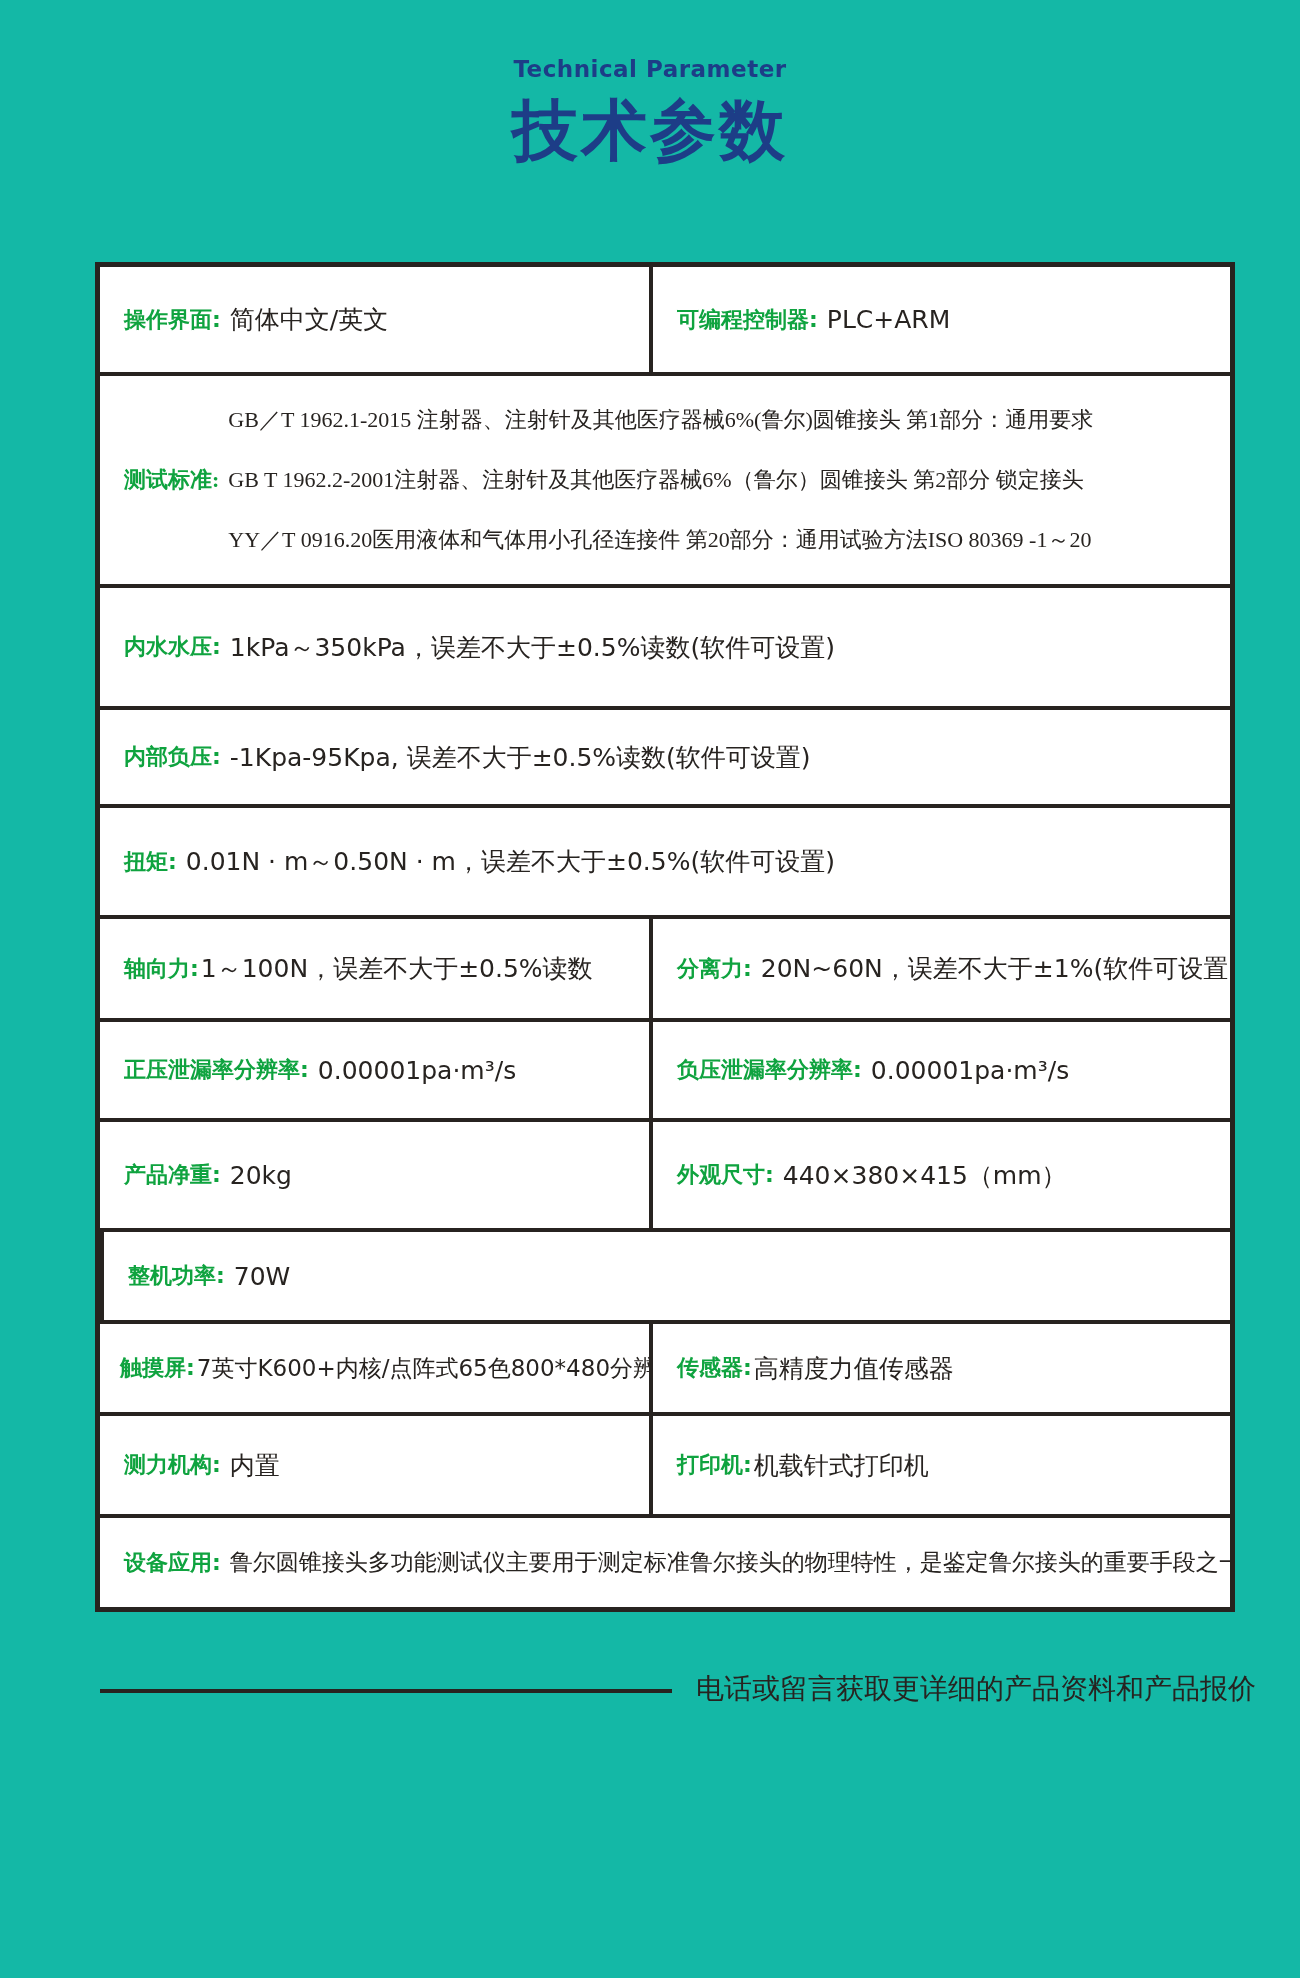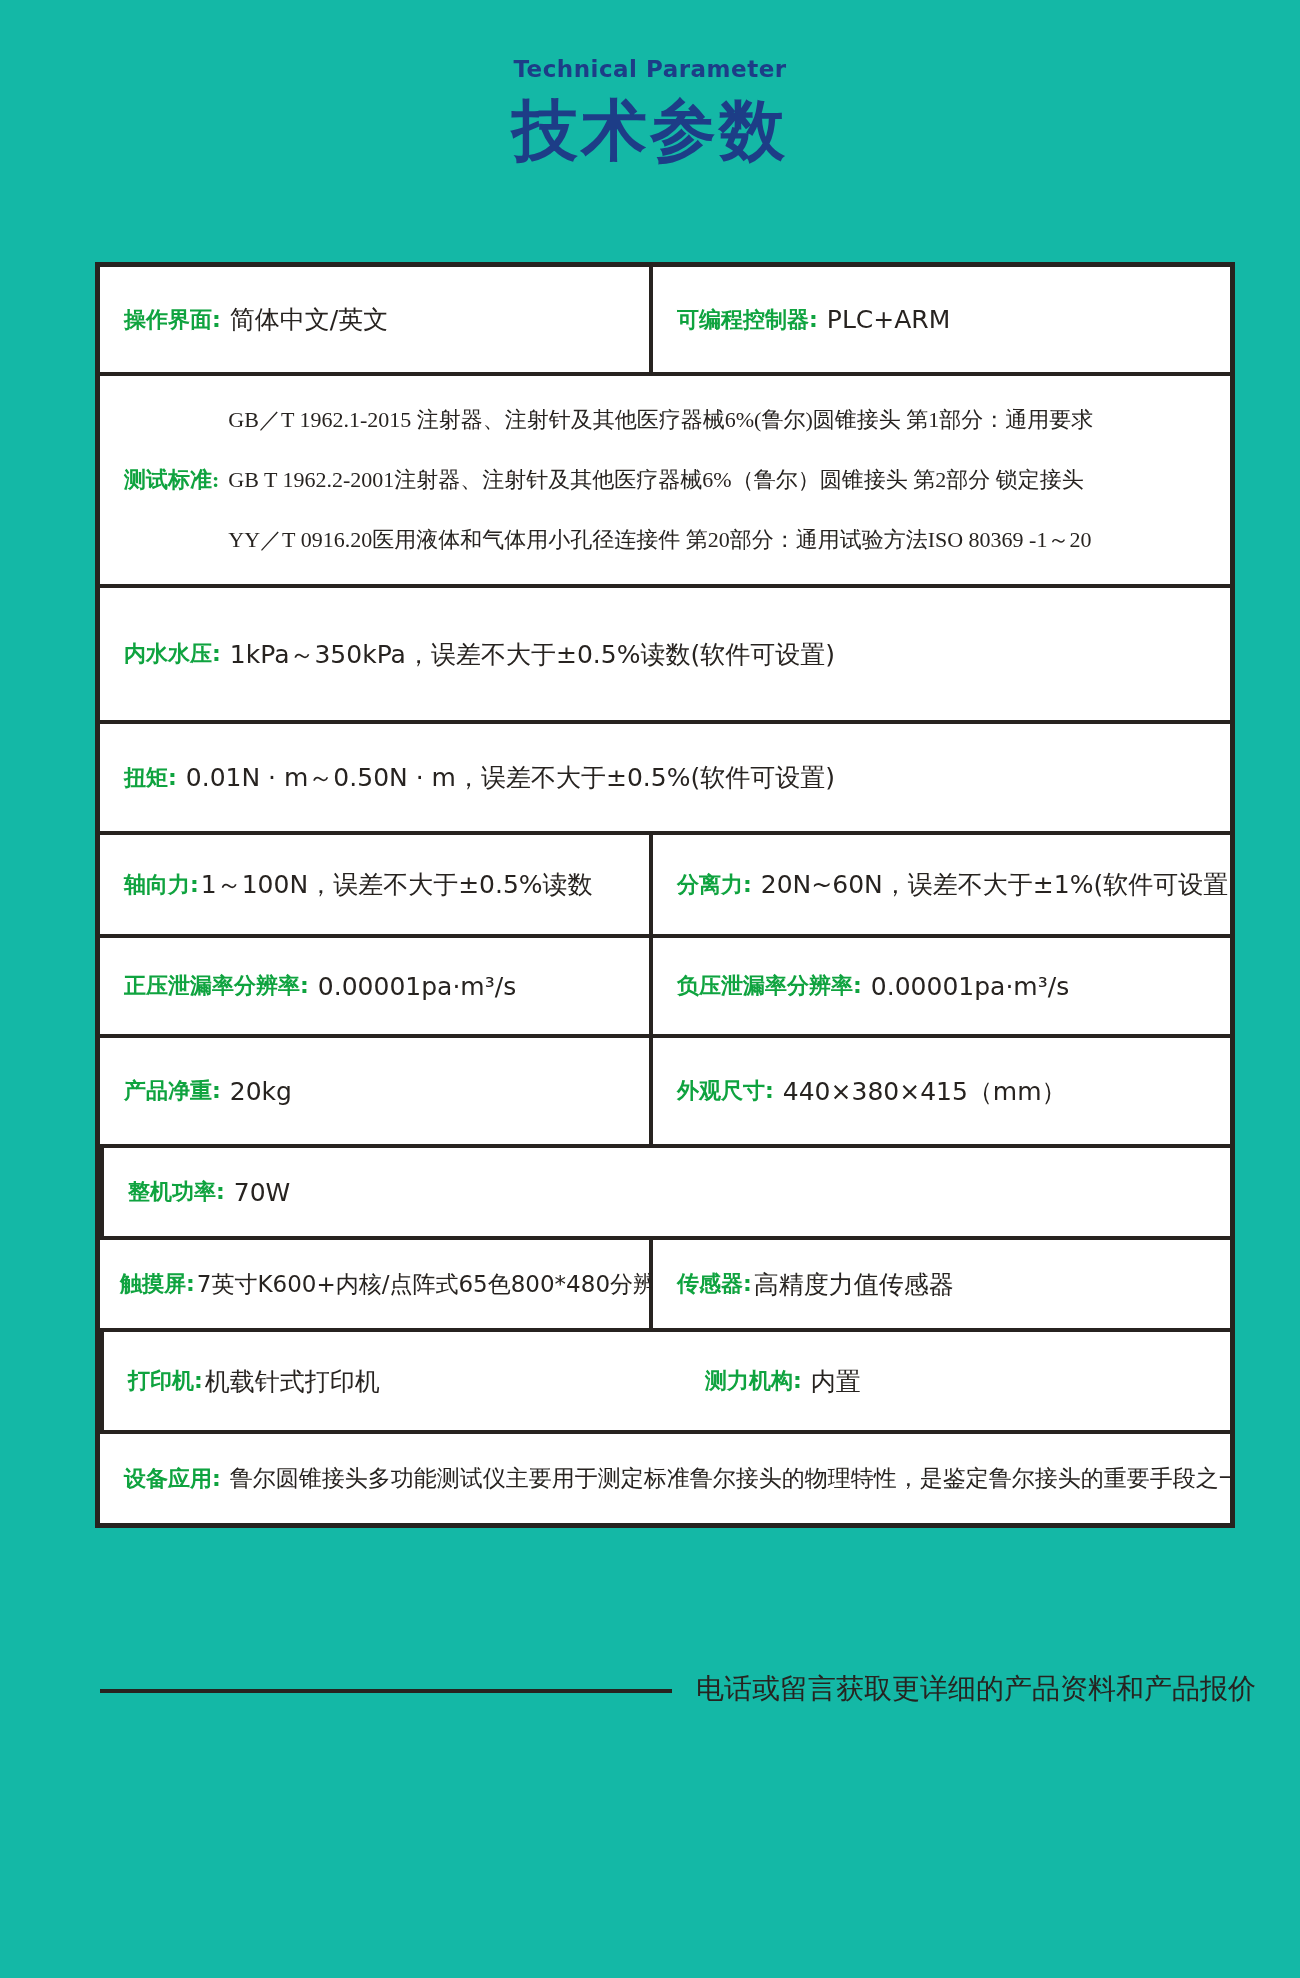--- a/index.html
+++ b/index.html
@@ -86,27 +86,33 @@
           <span class="lbl">测试标准:</span>
           <div class="lines">
             <div class="line">GB／T 1962.1-2015 注射器、注射针及其他医疗器械6%(鲁尔)圆锥接头 第1部分：通用要求</div>
             <div class="line">GB T 1962.2-2001注射器、注射针及其他医疗器械6%（鲁尔）圆锥接头 第2部分 锁定接头</div>
             <div class="line">YY／T 0916.20医用液体和气体用小孔径连接件 第20部分：通用试验方法ISO 80369 -1～20</div>
           </div>
         </div>
       </div>
     </div>
 
-    <div class="row" style="height:136px">
+    <div class="row" style="height:122px">
       <div class="cell full">
         <span class="lbl">内水水压:</span>
         <span class="val">1kPa～350kPa，误差不大于±0.5%读数(软件可设置)</span>
       </div>
     </div>
 
+    <div class="row" style="height:98px">
+      <div class="cell full">
+        <span class="lbl">内部负压:</span>
+        <span class="val">-1Kpa-95Kpa, 误差不大于±0.5%读数(软件可设置)</span>
+      </div>
+    </div>
 
     <div class="row" style="height:111px">
       <div class="cell full">
         <span class="lbl">扭矩:</span>
         <span class="val">0.01N · m～0.50N · m，误差不大于±0.5%(软件可设置)</span>
       </div>
     </div>
 
     <div class="row" style="height:103px">
       <div class="cell left">
@@ -153,27 +159,27 @@
         <span class="lbl tight">触摸屏:</span>
         <span class="val small">7英寸K600+内核/点阵式65色800*480分辨率</span>
       </div>
       <div class="cell right">
         <span class="lbl tight">传感器:</span>
         <span class="val">高精度力值传感器</span>
       </div>
     </div>
 
     <div class="row" style="height:102px">
+      <div class="cell left">
+        <span class="lbl">测力机构:</span>
+        <span class="val">内置</span>
+      </div>
       <div class="cell right">
         <span class="lbl tight">打印机:</span>
         <span class="val">机载针式打印机</span>
-      </div>
-      <div class="cell left">
-        <span class="lbl">测力机构:</span>
-        <span class="val">内置</span>
       </div>
     </div>
 
     <div class="row" style="height:93px">
       <div class="cell full">
         <span class="lbl">设备应用:</span>
         <span class="val small">鲁尔圆锥接头多功能测试仪主要用于测定标准鲁尔接头的物理特性，是鉴定鲁尔接头的重要手段之一</span>
       </div>
     </div>
 

